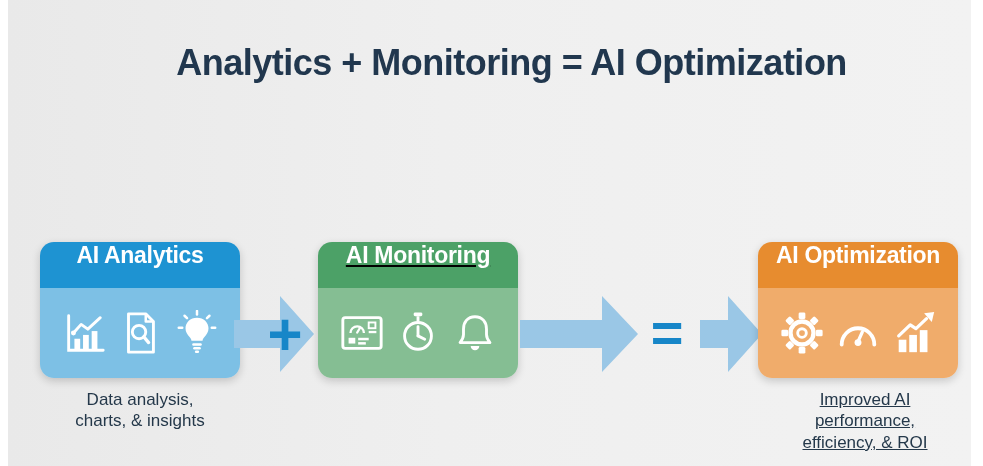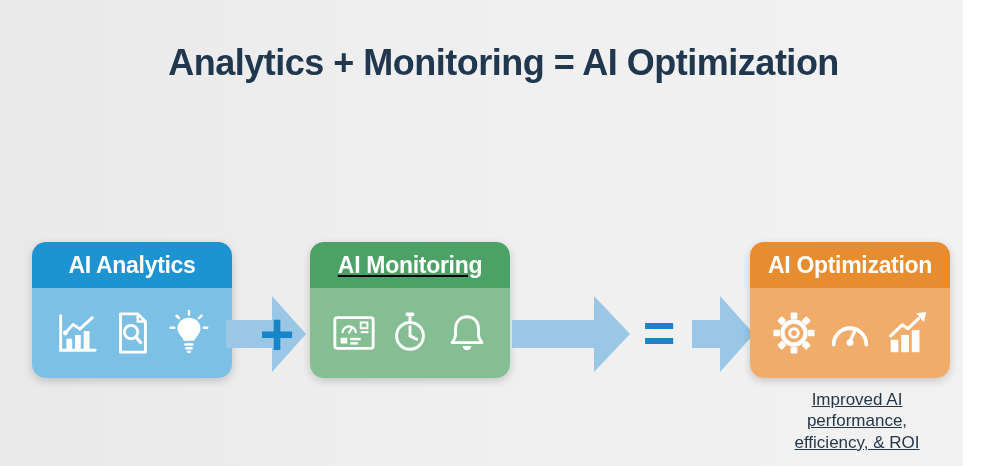--- a/index.html
+++ b/index.html
@@ -1,31 +1,32 @@
 <!DOCTYPE html>
 <html><head>
 <meta charset="utf-8">
 <style>
   html,body{margin:0;padding:0;}
   .canvas{
     position:relative;width:963px;height:466px;overflow:hidden;
     background:linear-gradient(90deg,#E9E9E9 0%,#EFEFEF 45%,#F2F2F2 100%);
     font-family:"Liberation Sans",sans-serif;
+    margin-left:8px;
   }
   .title{
     position:absolute;top:42px;left:0;width:100%;text-align:center;
     transform:translateX(22px);
     font-size:36px;font-weight:bold;letter-spacing:-0.5px;color:#21374E;
   }
   .card{
     position:absolute;top:242px;width:200px;height:136px;border-radius:14px;
     box-shadow:0 3px 9px rgba(0,0,0,0.18);
   }
   .card .hd{
-    height:46px;border-radius:14px 14px 0 0;display:flex;align-items:center;justify-content:center;
+    height:46px;border-radius:14px 14px 0 0;display:flex;justify-content:center;
   }
   .card .hd span{color:#FFFFFF;font-weight:bold;font-size:23px;letter-spacing:-0.3px;}
   .card .bd{
     height:90px;border-radius:0 0 14px 14px;display:flex;align-items:center;
     justify-content:space-evenly;padding:0 10px;
   }
   .card1{left:32px}.card2{left:310px}.card3{left:750px}
   .ic{width:46px;height:46px;display:block;}
   .caption{
     position:absolute;top:389px;width:240px;text-align:center;
@@ -154,17 +155,19 @@
       <svg class="ic" viewBox="0 0 48 48">
         <rect x="7" y="31" width="8" height="13" fill="#fff"></rect>
         <rect x="18" y="26" width="8" height="18" fill="#fff"></rect>
         <rect x="29" y="21" width="8" height="23" fill="#fff"></rect>
         <path d="M7 27 L19 15.5 L25 19.5 L36 9" fill="none" stroke="#fff" stroke-width="3.4" stroke-linecap="round" stroke-linejoin="round"></path>
         <polygon points="33.5,3.5 44,2 41.5,12.5" fill="#fff"></polygon>
       </svg>
     </div>
   </div>
 
+  <div class="caption caption1" style="color: rgb(36, 56, 74);">Data analysis,
+charts, &amp; insights</div>
   <div class="caption caption3" style="color: rgb(36, 56, 74); text-decoration: underline;">Improved AI
 performance,
 efficiency, &amp; ROI</div>
 
 </div>
 
 </body></html>

